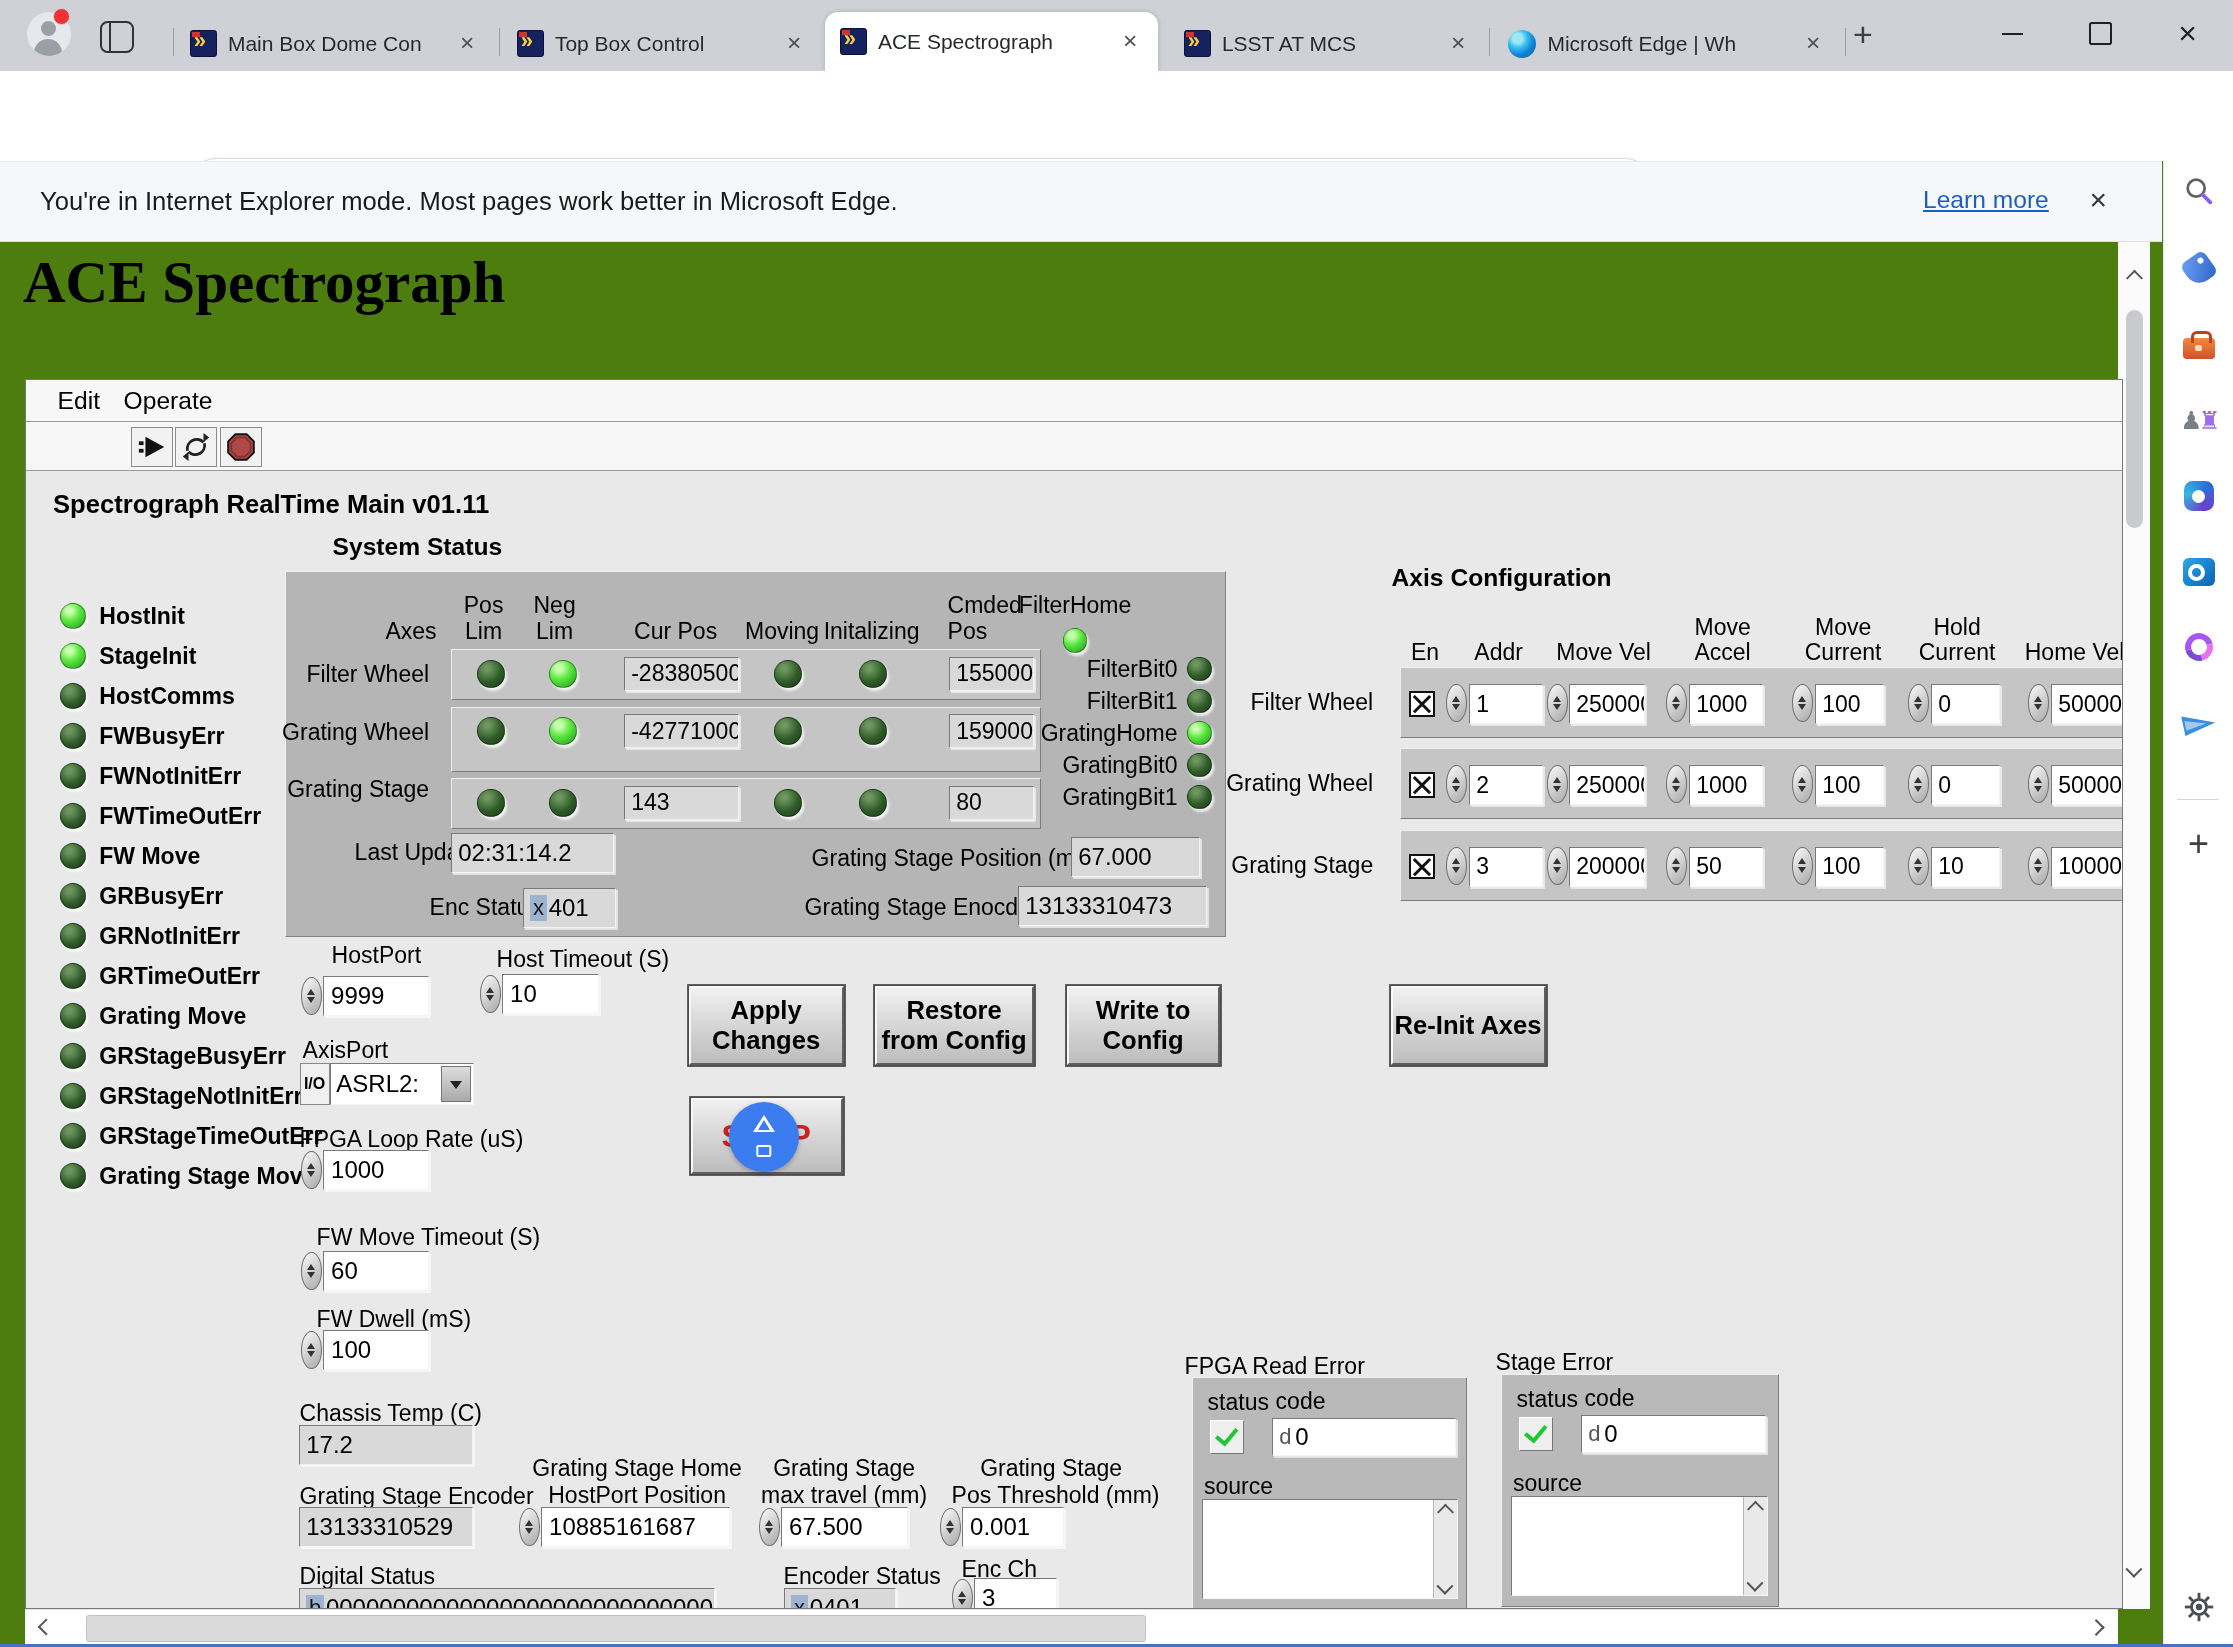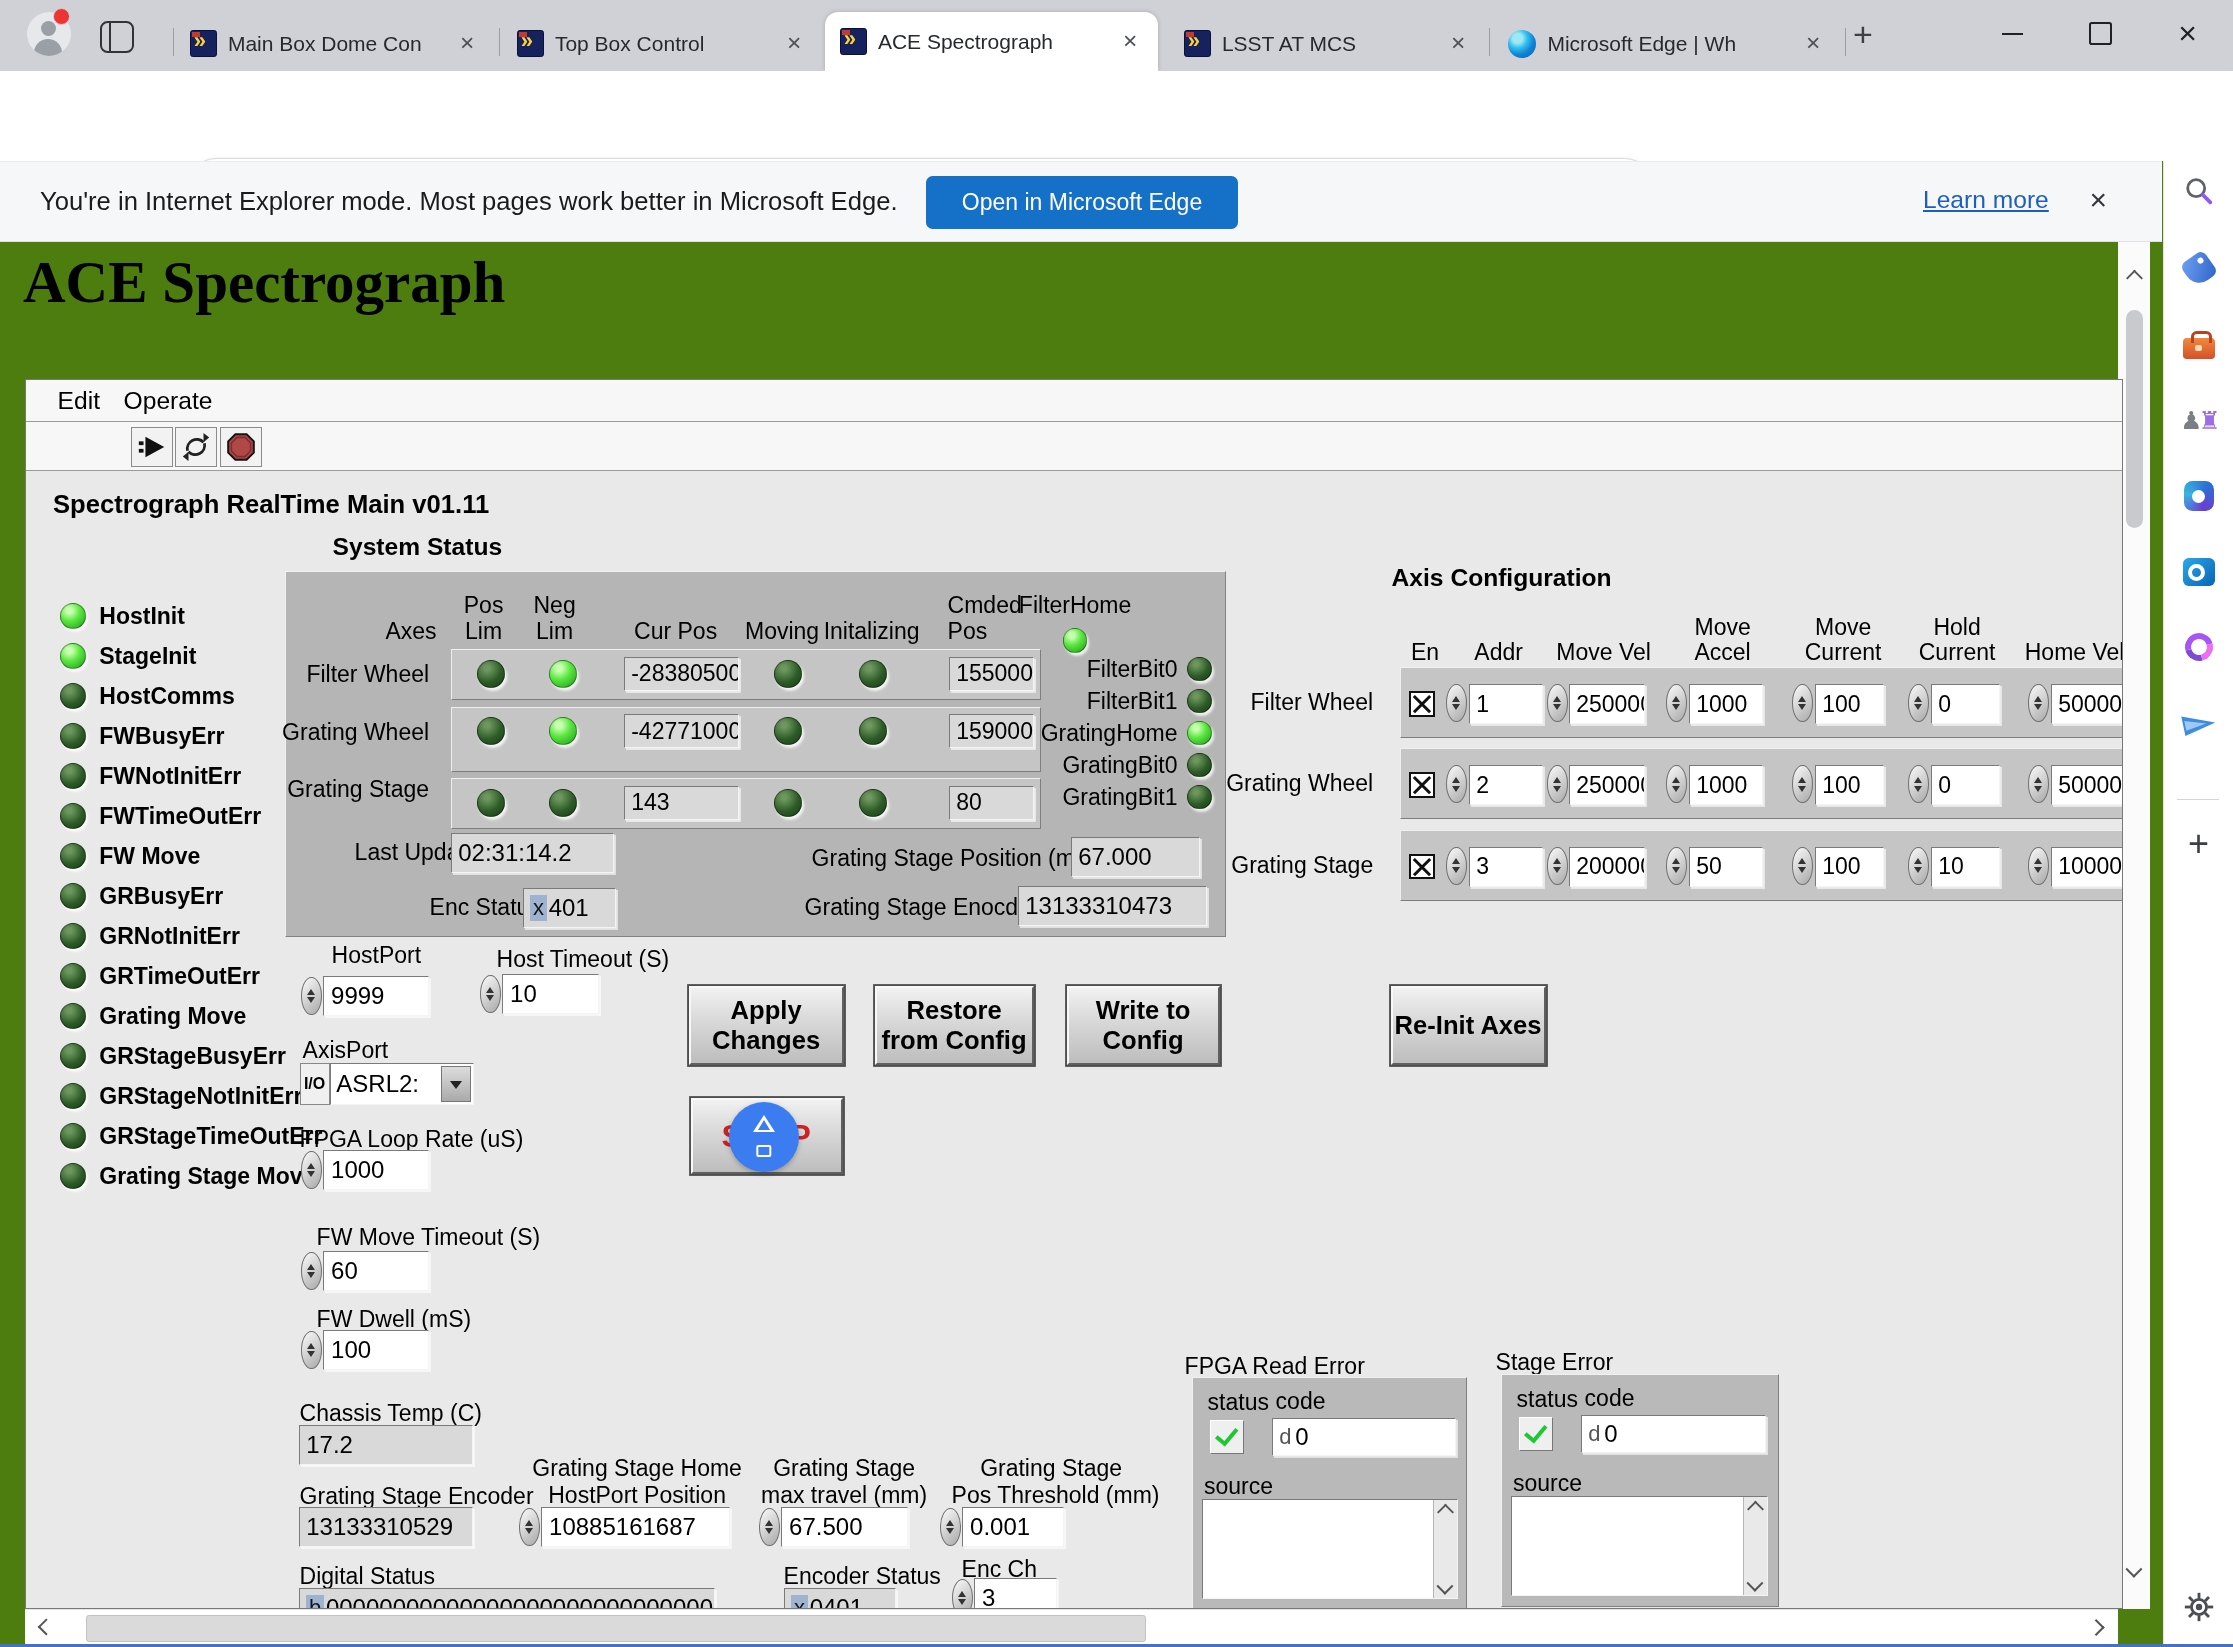--- a/index.html
+++ b/index.html
@@ -250,21 +250,20 @@
     <div class="tbicon" style="left:2085px">
         <span class="dots">…</span>
       </div>
     <div class="tbicon" style="left:2167px">
         <div class="copilot"></div>
       </div>
   </div>
 
   <div class="iebanner">
     <span class="msg">You're in Internet Explorer mode. Most pages work better in Microsoft Edge.</span>
-    <button class="bluebtn">Open in Microsoft Edge</button>
     <span class="learnmore">Learn more</span>
     <span class="bannerclose">×</span>
   </div>
 
   <div class="sidebar">
     <div class="sbicon" style="top:30px">
       <svg width="32" height="32" viewBox="0 0 34 34">
           <circle cx="14" cy="14" r="9" fill="none" stroke="#5f6368" stroke-width="3"></circle>
           <line x1="21" y1="21" x2="29" y2="29" stroke="#8a5cf5" stroke-width="4" stroke-linecap="round"></line>
         </svg>

